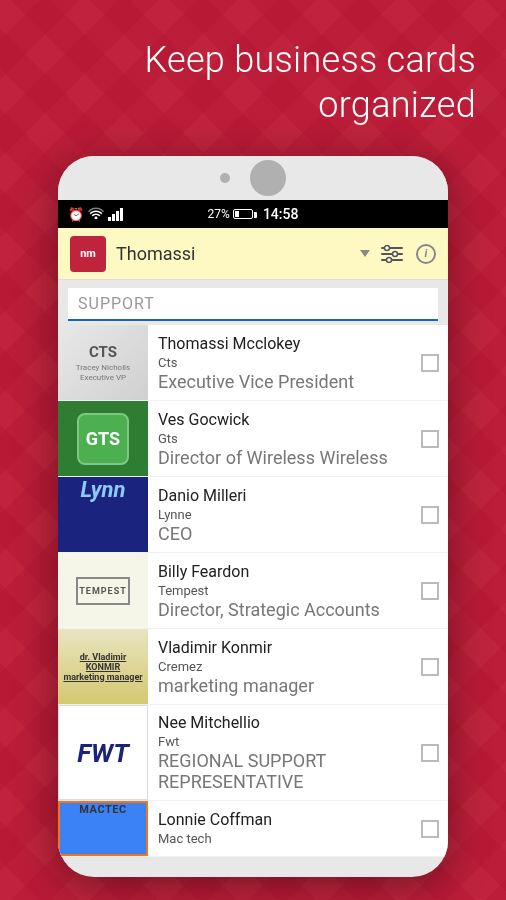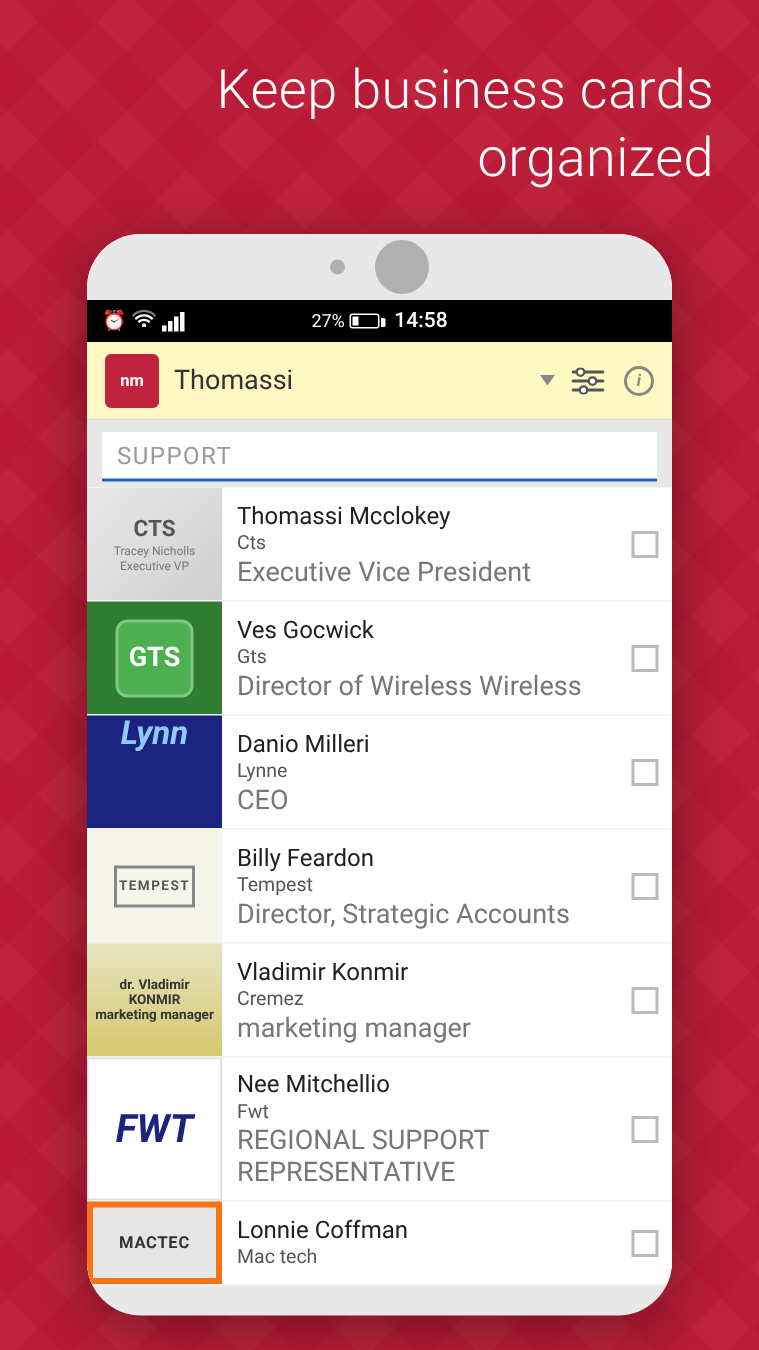--- a/index.html
+++ b/index.html
@@ -300,42 +300,43 @@
       display: flex;
       align-items: center;
       justify-content: center;
     }
 
     .card-konmir .card-badge {
       font-size: 9px;
       text-align: center;
       color: #333;
       font-weight: bold;
+      text-decoration: underline;
     }
 
     .card-fwt {
       background: white;
       border: 1px solid #ddd;
       display: flex;
       align-items: center;
       justify-content: center;
     }
 
     .card-fwt .card-badge {
       font-size: 26px;
       font-weight: bold;
       color: #1a237e;
       font-style: italic;
     }
 
     .card-mactec {
-      background: #e5e5e5;
-      border: 4px solid #f97316;
-      display: flex;
-      align-items: center;
+      background: #3b82f6;
+      border: 2px solid #f97316;
+      display: flex;
+      align-items: flex-start;
       justify-content: center;
     }
 
     .card-mactec .card-badge {
       font-size: 11px;
       font-weight: bold;
       color: #333;
       letter-spacing: 0.5px;
     }
 

